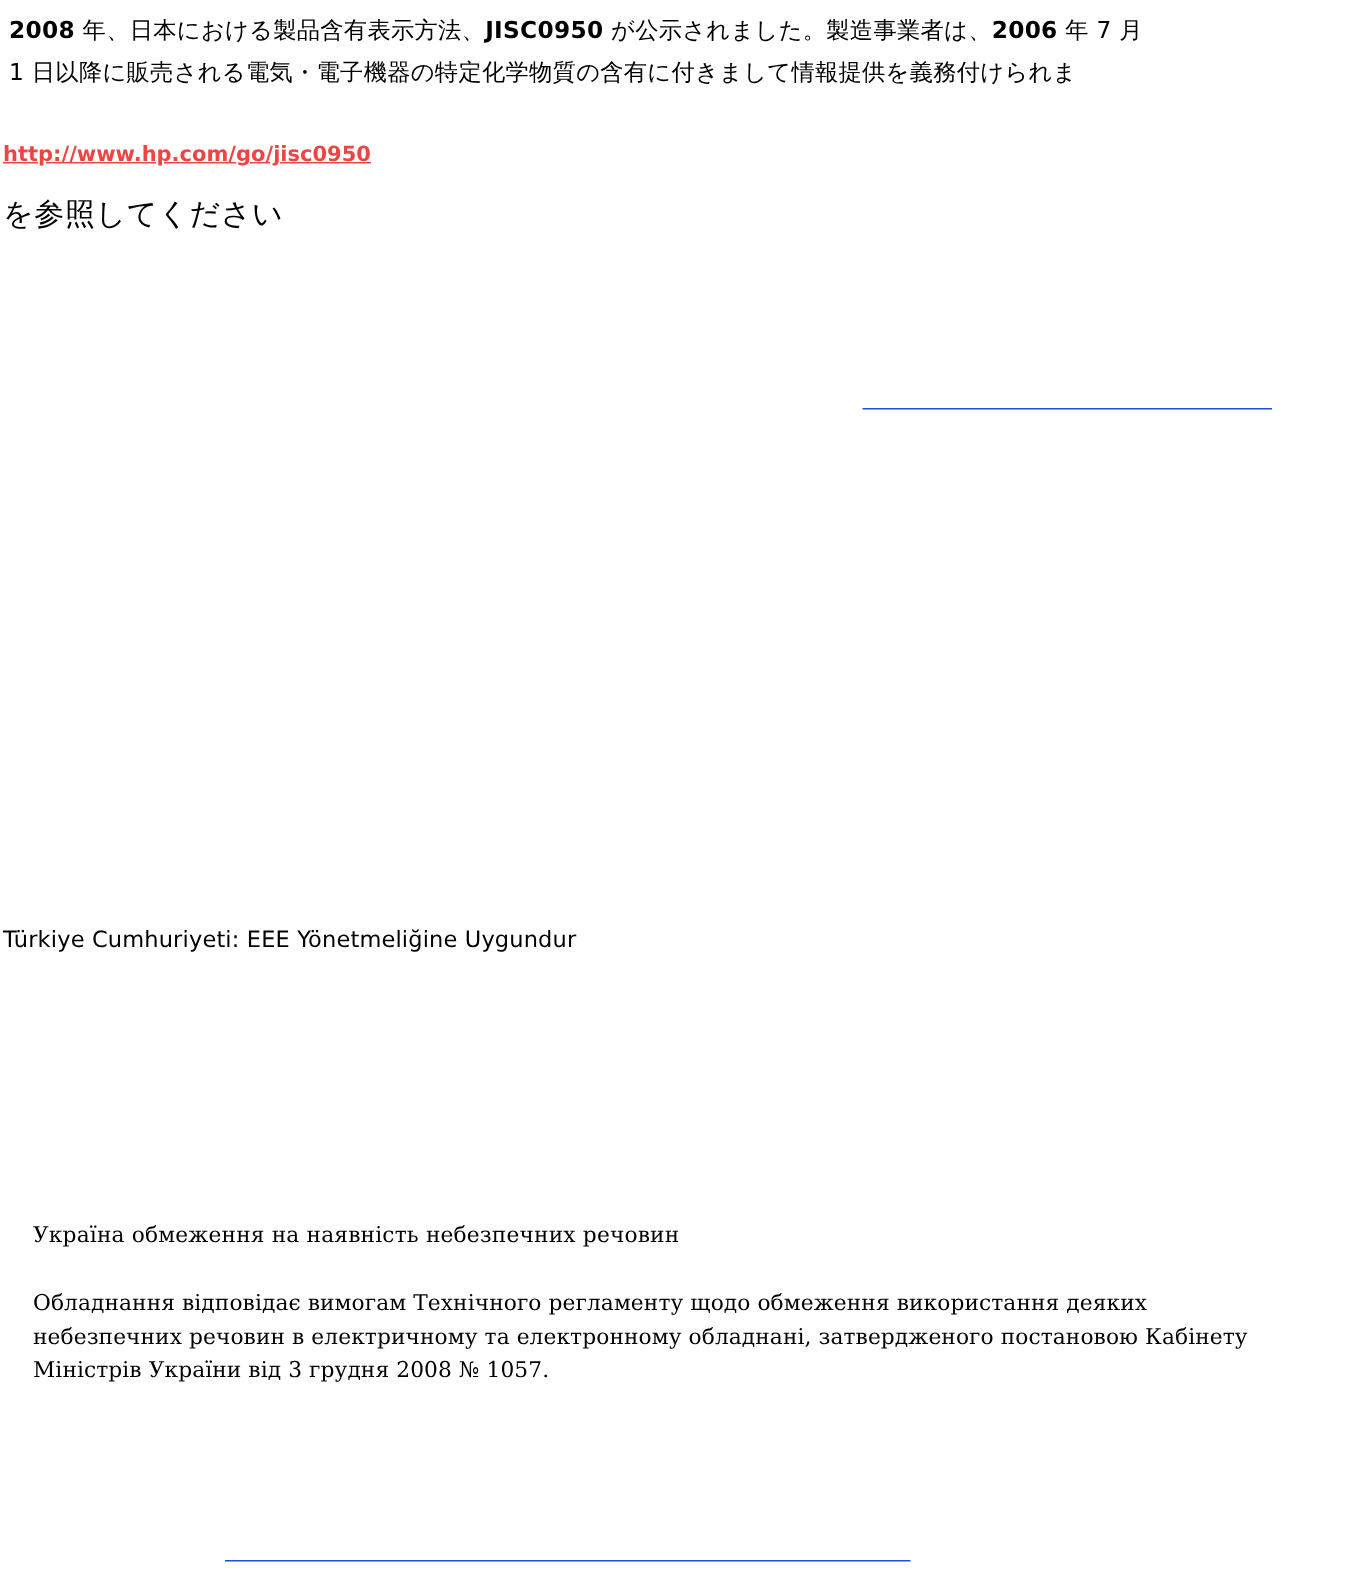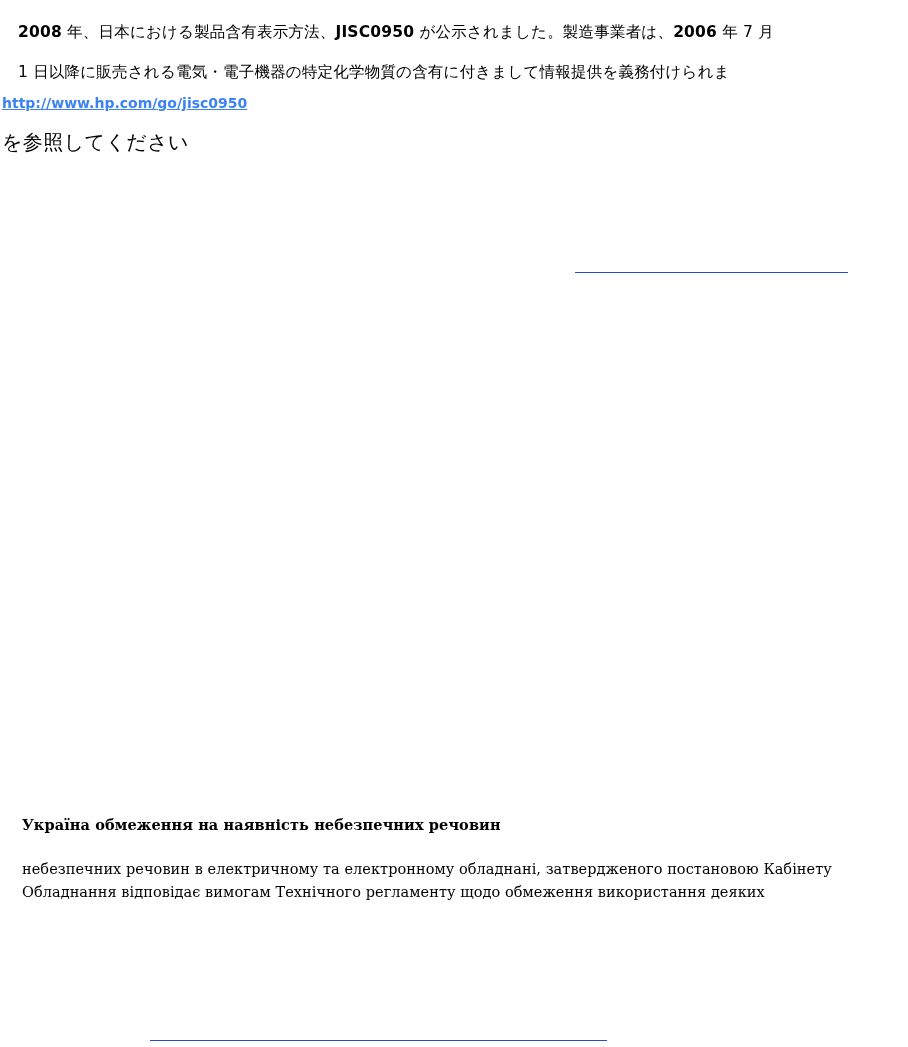--- a/index.html
+++ b/index.html
@@ -26,30 +26,30 @@
     left: 2px;
     top: 4px;
     width: 900px;
     font-family: "DejaVu Sans", sans-serif;
     font-size: 15.5px;
     line-height: 24px;
     letter-spacing: 0.2px;
     color: #000;
   }
   .jp-block p {
-    margin: 16px;
+    margin: 4px;
   }
   .jp-line {
     white-space: nowrap;
   }
   .jp-bold {
     font-weight: bold;
   }
   .link {
-    color: #3b82f6;
+    color: #ef4444;
     text-decoration: underline;
     font-weight: bold;
     font-size: 14px;
     font-family: "DejaVu Sans", sans-serif;
   }
   .jp-url {
     position: absolute;
     left: 2px;
     top: 95px;
   }
@@ -80,21 +80,21 @@
     white-space: nowrap;
   }
 
   
   .ua-heading {
     position: absolute;
     left: 22px;
     top: 816px;
     font-family: "DejaVu Serif", serif;
     font-size: 14.5px;
-    font-weight: bold;
+    font-weight: normal;
     letter-spacing: 0.1px;
     white-space: nowrap;
     text-align: right;
   }
   .ua-body {
     position: absolute;
     left: 22px;
     top: 858px;
     width: 840px;
     font-family: "DejaVu Serif", serif;
@@ -115,23 +115,25 @@
     </p>
     <p class="jp-line">1 日以降に販売される電気・電子機器の特定化学物質の含有に付きまして情報提供を義務付けられま</p>
   </div>
 
   <a class="link jp-url" href="#">http://www.hp.com/go/jisc0950</a>
 
   <div class="jp-tail">を参照してください</div>
 
   <div class="rule-link rule-1"></div>
 
+  <div class="tr-line">Türkiye Cumhuriyeti: EEE Yönetmeliğine Uygundur</div>
 
   <div class="ua-heading">Україна обмеження на наявність небезпечних речовин</div>
 
   <div class="ua-body">
+    <span class="ln">Обладнання відповідає вимогам Технічного регламенту щодо обмеження використання деяких</span>
     <span class="ln">небезпечних речовин в електричному та електронному обладнані, затвердженого постановою Кабінету</span>
-    <span class="ln">Обладнання відповідає вимогам Технічного регламенту щодо обмеження використання деяких</span>
+    <span class="ln">Міністрів України від 3 грудня 2008 № 1057.</span>
   </div>
 
   <div class="rule-link rule-2"></div>
 
 </div>
 
 </body></html>

